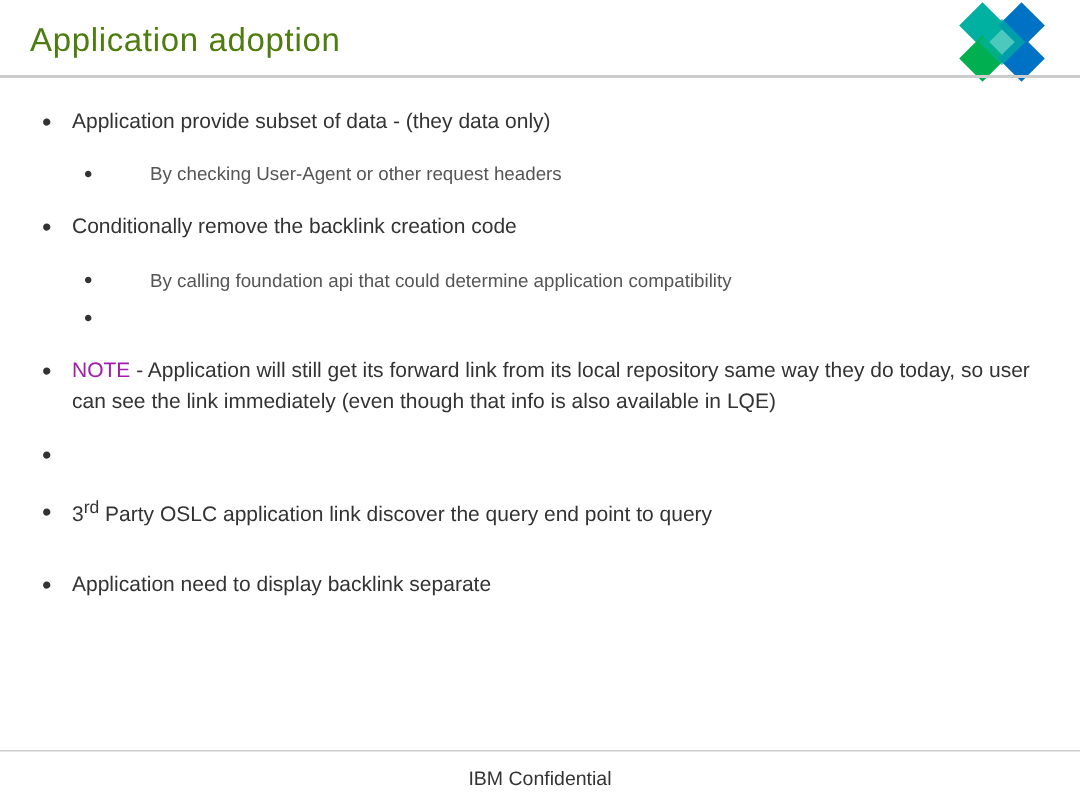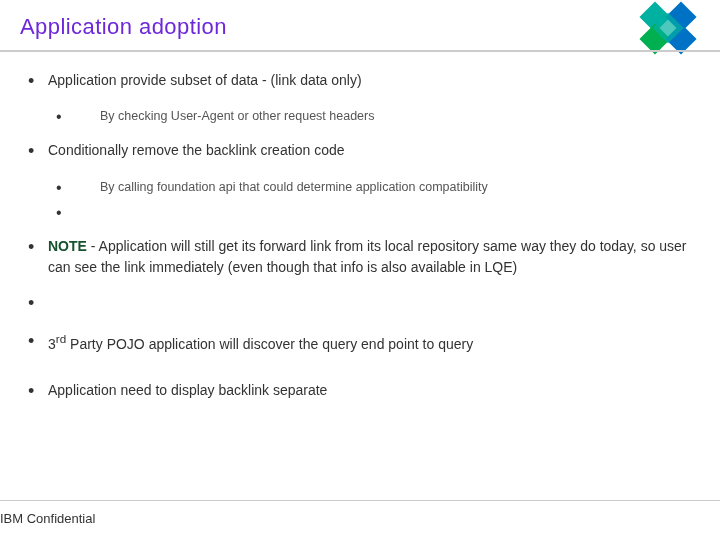--- a/index.html
+++ b/index.html
@@ -25,21 +25,21 @@
     
     .header {
       padding: 14px 20px 10px 20px;
       border-bottom: 2px solid #cccccc;
       position: relative;
     }
 
     .header-title {
       font-size: 22px;
       font-weight: normal;
-      color: #6d28d9;
+      color: #4d7c0f;
       letter-spacing: 0.02em;
     }
 
     
     .logo-area {
       position: absolute;
       top: 6px;
       right: 10px;
       width: 80px;
       height: 55px;
@@ -107,30 +107,31 @@
     }
 
     .sub-bullet-text {
       font-size: 12.5px;
       line-height: 1.45;
       color: #555555;
       margin-left: 26px;
     }
 
     .note-label {
-      color: #14532d;
-      font-weight: bold;
+      color: #a21caf;
+      font-weight: normal;
     }
 
     
     .footer {
       position: absolute;
       bottom: 14px;
       left: 0;
       right: 0;
+      text-align: center;
       font-size: 13px;
       color: #333333;
       border-top: 1px solid #cccccc;
       padding-top: 10px;
     }
 
     .bullet-group {
       margin-bottom: 12px;
     }
   </style>
@@ -151,21 +152,21 @@
 
   <div class="header">
     <h1 class="header-title">Application adoption</h1>
   </div>
 
   <div class="content">
 
     <div class="bullet-group">
       <div class="bullet-item">
         <span class="bullet-dot">•</span>
-        <span class="bullet-text">Application provide subset of data -  (link data only)</span>
+        <span class="bullet-text">Application provide subset of data -  (they data only)</span>
       </div>
       <div class="sub-bullet-item">
         <span class="sub-bullet-dot">•</span>
         <span class="sub-bullet-text">By checking User-Agent or other request headers</span>
       </div>
     </div>
 
     <div class="bullet-group">
       <div class="bullet-item">
         <span class="bullet-dot">•</span>
@@ -192,21 +193,21 @@
     <div class="bullet-group">
       <div class="bullet-item">
         <span class="bullet-dot">•</span>
       </div>
     </div>
 
     <div class="bullet-group">
       <div class="bullet-item">
         <span class="bullet-dot">•</span>
         <span class="bullet-text">
-          <span>3</span><sup>rd</sup><span> Party POJO application will discover the query end point to query</span>
+          <span>3</span><sup>rd</sup><span> Party OSLC application link discover the query end point to query</span>
         </span>
       </div>
     </div>
 
     <div style="height: 12px;"></div>
 
     <div class="bullet-group">
       <div class="bullet-item">
         <span class="bullet-dot">•</span>
         <span class="bullet-text">Application need to display backlink separate</span>

